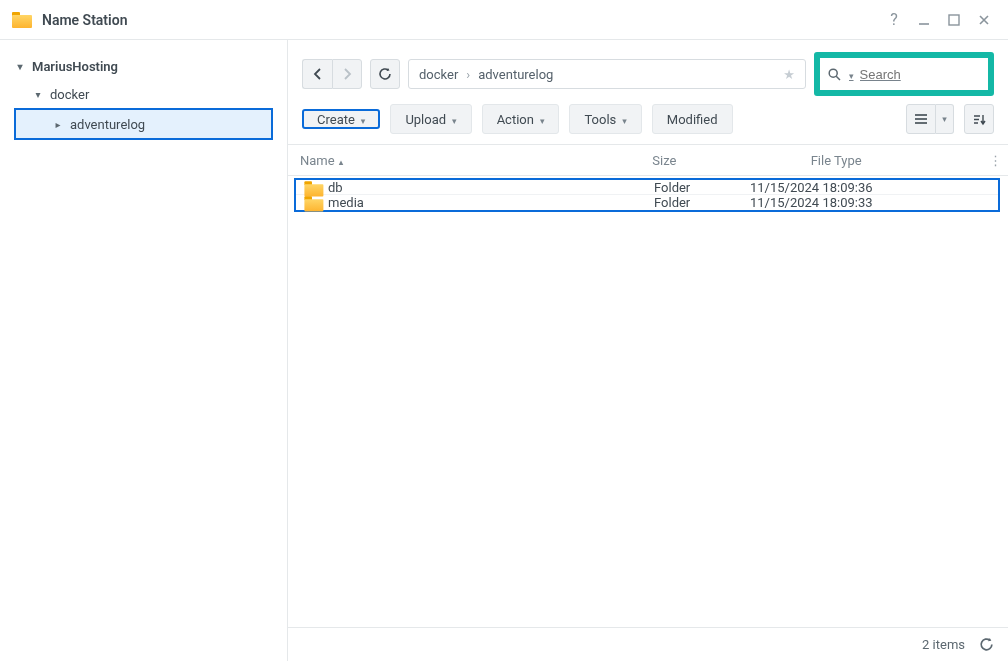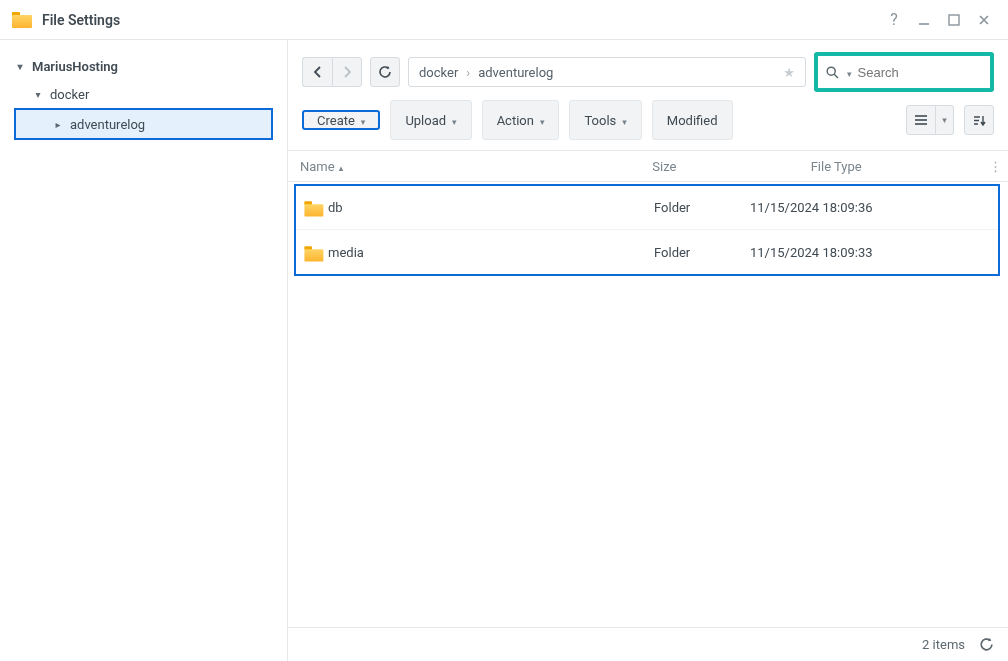--- a/index.html
+++ b/index.html
@@ -34,61 +34,61 @@
   
   .content { flex: 1; display: flex; flex-direction: column; }
   .pathbar { display:flex; align-items:center; gap:8px; padding: 12px 14px 8px; }
   .navbtn { width:30px; height:30px; border:1px solid #d7dce0; background:#f1f3f5; border-radius:3px; display:flex; align-items:center; justify-content:center; color:#5c6870; cursor:pointer;}
   .navbtn.group-left{border-radius:3px 0 0 3px; border-right:none;}
   .navbtn.group-right{border-radius:0 3px 3px 0;}
   .navbtn.disabled{color:#b9c1c7; cursor:default;}
   .breadcrumb { flex:1; height:30px; border:1px solid #d7dce0; border-radius:3px; display:flex; align-items:center; padding:0 10px; gap:8px; color:#55616b;}
   .breadcrumb .sep{color:#99a3ab;}
   .breadcrumb .star{margin-left:auto; color:#c6cdd3;}
-  .searchbox { width:180px; height:30px; border:4px solid #14b8a6; border-radius:3px; display:flex; align-items:center; padding:16px 8px; gap:6px; color:#78838c;}
+  .searchbox { width:180px; height:30px; border:6px solid #14b8a6; border-radius:3px; display:flex; align-items:center; padding:16px 8px; gap:6px; color:#78838c;text-decoration:underline;}
   .searchbox input{flex:1; border:none; outline:none; font-size:13px; background:transparent;}
   .mag { font-weight:bold; }
   .down-caret::after{content:"▾"; font-size:9px; margin-left:2px;}
   
   .toolbar { display:flex; align-items:center; gap:10px; padding: 0 14px 10px; }
-  .btn { height:40px; padding:0 14px; background:#f1f3f5; border:1px solid #e3e7ea; border-radius:3px; display:flex; align-items:center; gap:6px; color:#404a52; cursor:pointer;}
+  .btn { height:30px; padding:0 14px; background:#f1f3f5; border:1px solid #e3e7ea; border-radius:3px; display:flex; align-items:center; gap:6px; color:#404a52; cursor:pointer;}
   .btn .caret::after{content:"▾"; font-size:9px; color:#78838c;}
   .btn.highlight{ border:2px solid #0a6bd9; padding:0 13px; height:20px;}
   .toolbar .spacer{flex:1;}
   .vbtncluster{display:flex;}
   .viewbtn{height:30px; border:1px solid #d7dce0; background:#f1f3f5; display:flex; align-items:center; justify-content:center; cursor:pointer;}
   .vb-main{width:30px; border-radius:3px 0 0 3px;}
   .vb-dd{width:18px; border-left:none; border-radius:0 3px 3px 0; font-size:9px; color:#78838c;}
   .sortbtn{width:30px;height:30px;border:1px solid #d7dce0;background:#f1f3f5;border-radius:3px;display:flex;align-items:center;justify-content:center;cursor:pointer;}
   
   .table-head { display:flex; border-top:1px solid #e5e8ea; border-bottom:1px solid #e5e8ea; height:32px; align-items:center; color:#7a858e; padding-right:6px;justify-content:space-between;}
   .col { padding-left:12px; }
   .col.name{flex:0 0 270px;}
   .col.size{flex:0 0 76px;}
   .col.type{flex:0 0 96px;}
   .col.date{flex:1;}
   .col.menu{flex:0 0 22px; text-align:center; color:#9aa3aa; cursor:pointer;}
   .sort-ind::after{content:"▴"; font-size:9px; margin-left:4px;}
   
   .rows-box{ border:2px solid #0a6bd9; margin: 2px 8px 0 6px;}
-  .row { display:flex; height:44px; align-items:center; border-bottom:1px solid #f0f2f4; }
+  .row { display:flex; height:15px; align-items:center; border-bottom:1px solid #f0f2f4; }
   .row:last-child{border-bottom:none;}
   .row .col.name{display:flex; align-items:center; gap:8px; padding-left:8px;}
   
   .statusbar{margin-top:auto; height:34px; border-top:1px solid #e5e8ea; display:flex; align-items:center; justify-content:flex-end; padding:6px 14px; gap:14px; color:#5c6870;}
   .refresh{cursor:pointer;}
   
   svg { display:block; }
 </style>
 </head>
 <body>
 
 <div class="titlebar">
   <span class="folder-icon"></span>
-  <span class="title">File Settings</span>
+  <span class="title">Name Station</span>
   <span class="spacer"></span>
   <span class="win-btn">?</span>
   <span class="win-btn">
     <svg width="14" height="14" viewBox="0 0 14 14">
         <line x1="2" y1="11" x2="12" y2="11" stroke="#8a949c" stroke-width="1.6"></line>
       </svg>
   </span>
   <span class="win-btn">
     <svg width="12" height="12" viewBox="0 0 12 12">
         <rect x="1" y="1" width="10" height="10" fill="none" stroke="#8a949c" stroke-width="1.4"></rect>

